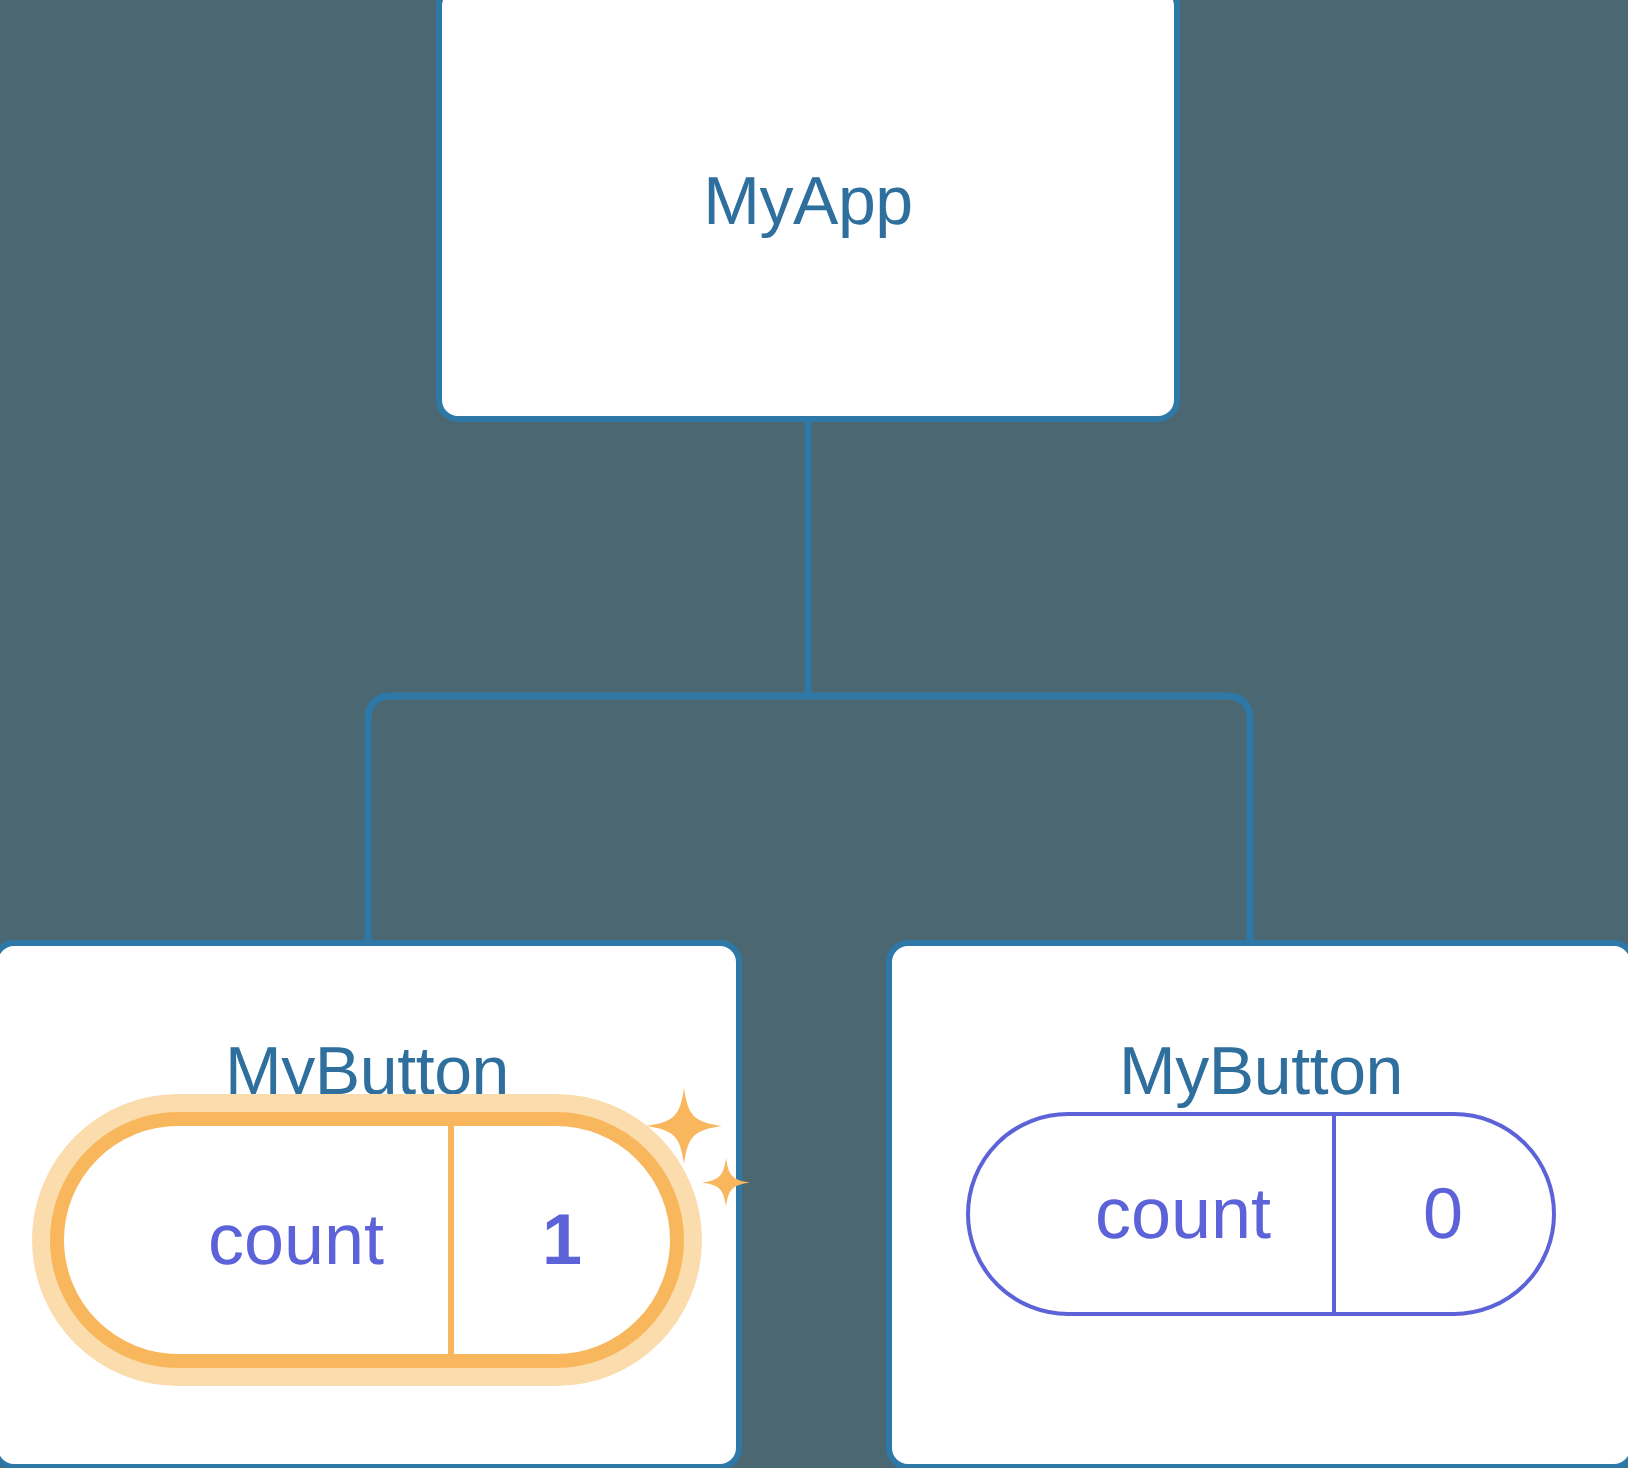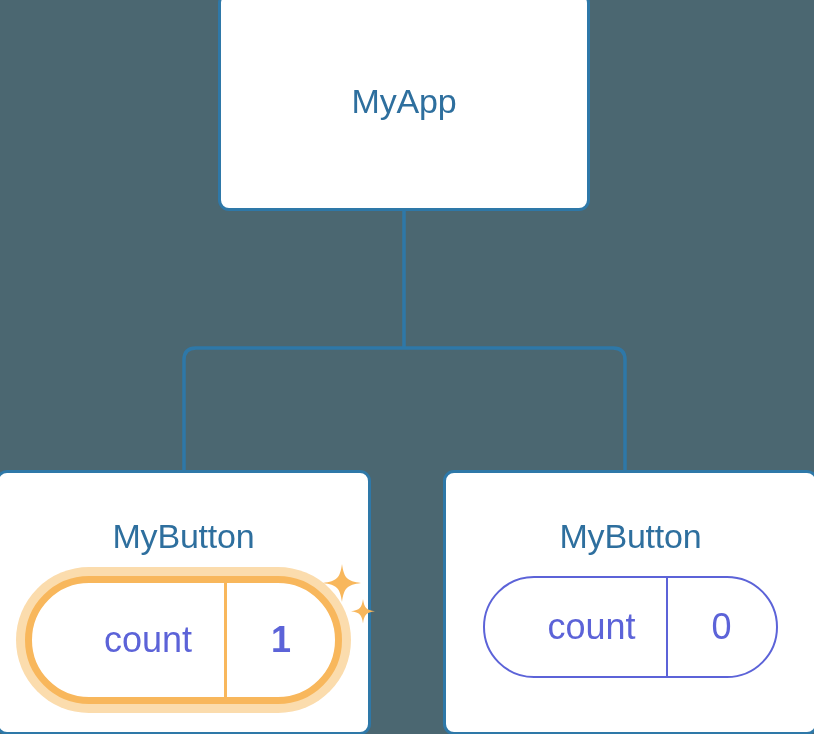--- a/index.html
+++ b/index.html
@@ -33,21 +33,21 @@
   }
 
   
   #node-app { left:218px; top:-8px; width:372px; height:219px; justify-content:center; }
 
   
   #node-btn-left  { left:-4px;  top:470px; width:375px; height:265px; padding-top:44px; }
   #node-btn-right { left:443px; top:470px; width:375px; height:265px; padding-top:44px; }
 
   
-  .pill-wrap { position:relative; margin-top:20px; }
+  .pill-wrap { position:relative; }
 
   .pill {
     position:relative;
     display:flex;
     align-items:stretch;
     background:#FFFFFF;
     border:2px solid #5C63D8;
     border-radius:999px;
     height:102px;
     overflow:hidden;

